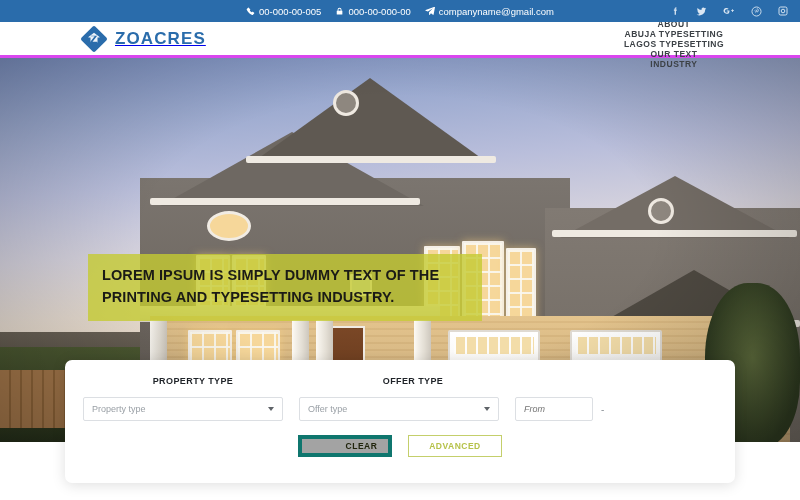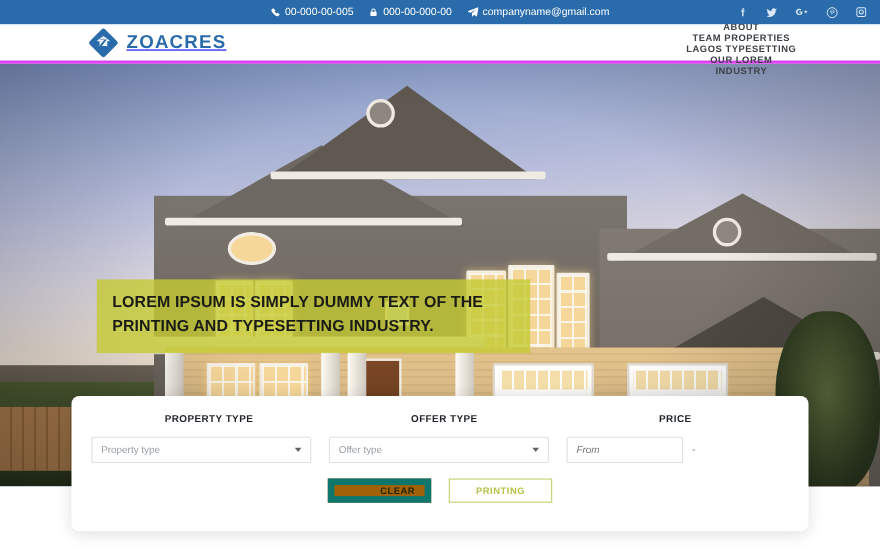--- a/index.html
+++ b/index.html
@@ -217,38 +217,38 @@
     display: flex; align-items: center;
     padding: 11px 18px 0 18px; gap: 16px;
   }
   .field {
     height: 24px; border: 1px solid #dcdfe3; border-radius: 2px;
     background: #ffffff; display: flex; align-items: center;
     padding: 0 8px; font-size: 9px; color: #9aa0a6;
     position: relative;
   }
   .field.select { width: 200px; justify-content: space-between; }
-  .field.small { width: 106px; font-style: italic; }
+  .field.small { width: 78px; font-style: italic; }
   .dash { font-size: 10px; color: #8d9399; }
   .caret {
     width: 0; height: 0; border-left: 3.5px solid transparent;
     border-right: 3.5px solid transparent; border-top: 4px solid #5f6368;
   }
   .price-wrap { display: flex; align-items: center; gap: 8px; }
 
   .search-buttons {
     display: flex; justify-content: center; align-items: center;
     gap: 16px; margin-top: 14px;
   }
   .btn {
     height: 22px; width: 94px; display: flex; align-items: center;
     justify-content: center; font-size: 8.5px; font-weight: bold;
     letter-spacing: .5px; cursor: pointer;
   }
-  .btn-clear { background: #a16207; color: #20240c; border: 6px solid #0f766e; padding-left: 33px; }
+  .btn-clear { background: #a3a3a3; color: #20240c; border: 4px solid #0f766e; padding-left: 33px; }
   .btn-advanced { background: #ffffff; color: #b6c24a; border: 1px solid #c4cf6b; }
 </style>
 </head>
 <body>
 
 <div class="page">
 
   <div class="topbar">
     <div class="topbar-contacts">
 
@@ -320,23 +320,23 @@
           <path d="M20 11l8 6v1h-3v7h-10v-7h-3v-1z" fill="#ffffff" opacity=".92"></path>
           <path d="M15.5 15.5h9l-6.6 8.4h6.6v2.6h-10v-2.2l6.5-8.2h-5.5z" fill="#2a6cab"></path>
         </svg>
       </span>
       <span class="brand-name">ZOACRES</span>
     </a>
 
     <nav class="nav">
       <a href="#" class="active">HOME</a>
       <a href="#">ABOUT</a>
-      <a href="#">TEAM PROPERTIES</a>
+      <a href="#">ABUJA TYPESETTING</a>
       <a href="#">LAGOS TYPESETTING</a>
-      <a href="#">OUR LOREM</a>
+      <a href="#">OUR TEXT</a>
       <a href="#">INDUSTRY</a>
     </nav>
   </div>
 
   <div class="hero">
     <div class="hero-img">
       <div class="sky"></div>
       <div class="sky-glow"></div>
       <div class="ground"></div>
       <div class="lawn"></div>
@@ -418,21 +418,20 @@
 
     <div class="hero-band">
       <h1>LOREM IPSUM IS SIMPLY DUMMY TEXT OF THE PRINTING AND TYPESETTING INDUSTRY.</h1>
     </div>
   </div>
 
   <div class="search-panel">
     <div class="search-labels">
       <div class="sl sl-1">PROPERTY TYPE</div>
       <div class="sl sl-2">OFFER TYPE</div>
-      <div class="sl sl-3">PRICE</div>
     </div>
 
     <div class="search-fields">
       <div class="field select">
         <span>Property type</span>
         <span class="caret"></span>
       </div>
 
       <div class="field select">
         <span>Offer type</span>
@@ -440,17 +439,17 @@
       </div>
 
       <div class="price-wrap">
         <input class="field small" type="text" placeholder="From" style="">
         <span class="dash">-</span>
       </div>
     </div>
 
     <div class="search-buttons">
       <div class="btn btn-clear">CLEAR</div>
-      <div class="btn btn-advanced">PRINTING</div>
+      <div class="btn btn-advanced">ADVANCED</div>
     </div>
   </div>
 
 </div>
 
 </body></html>

